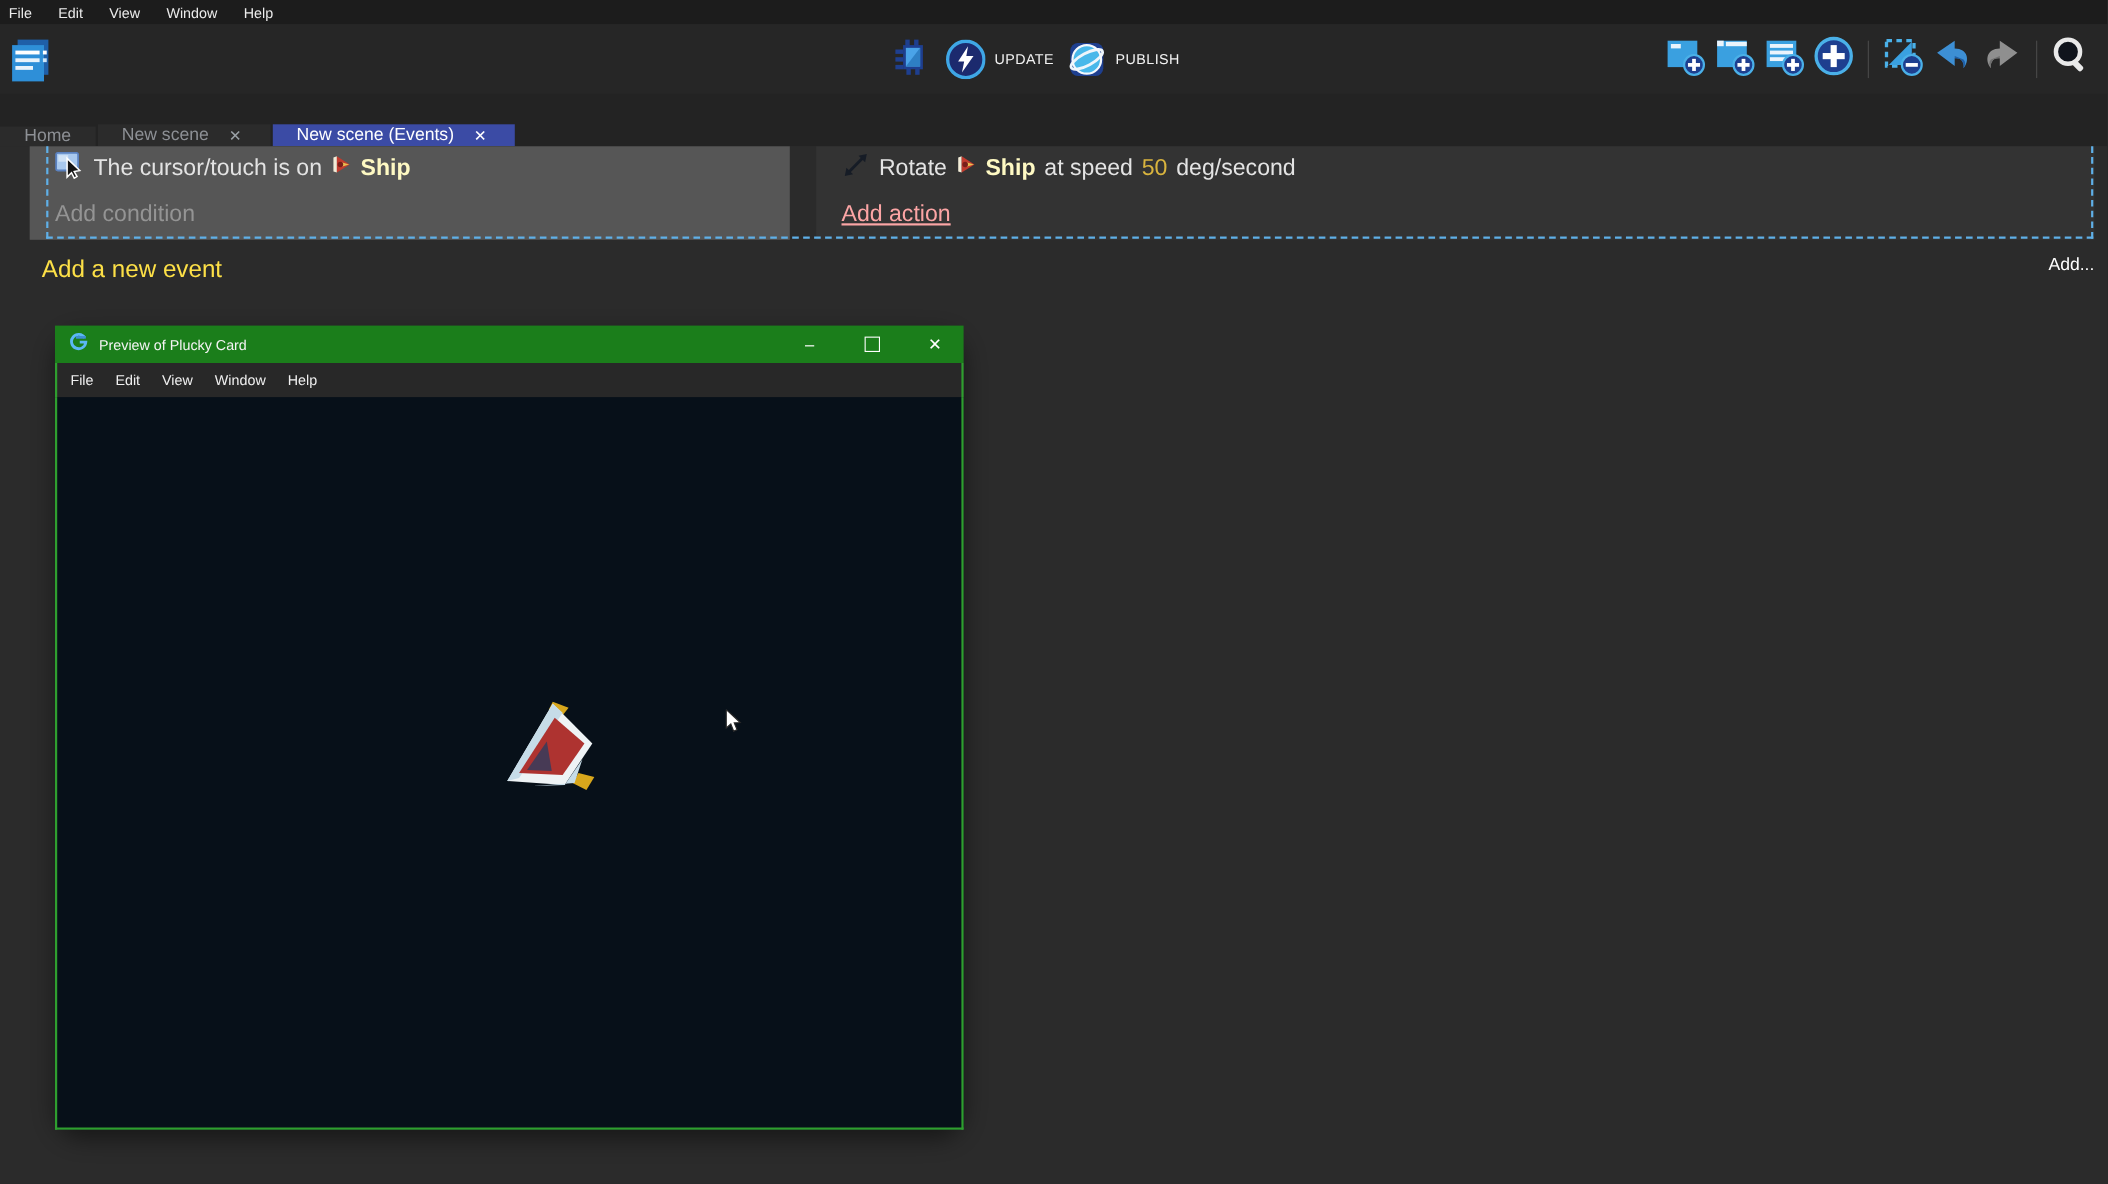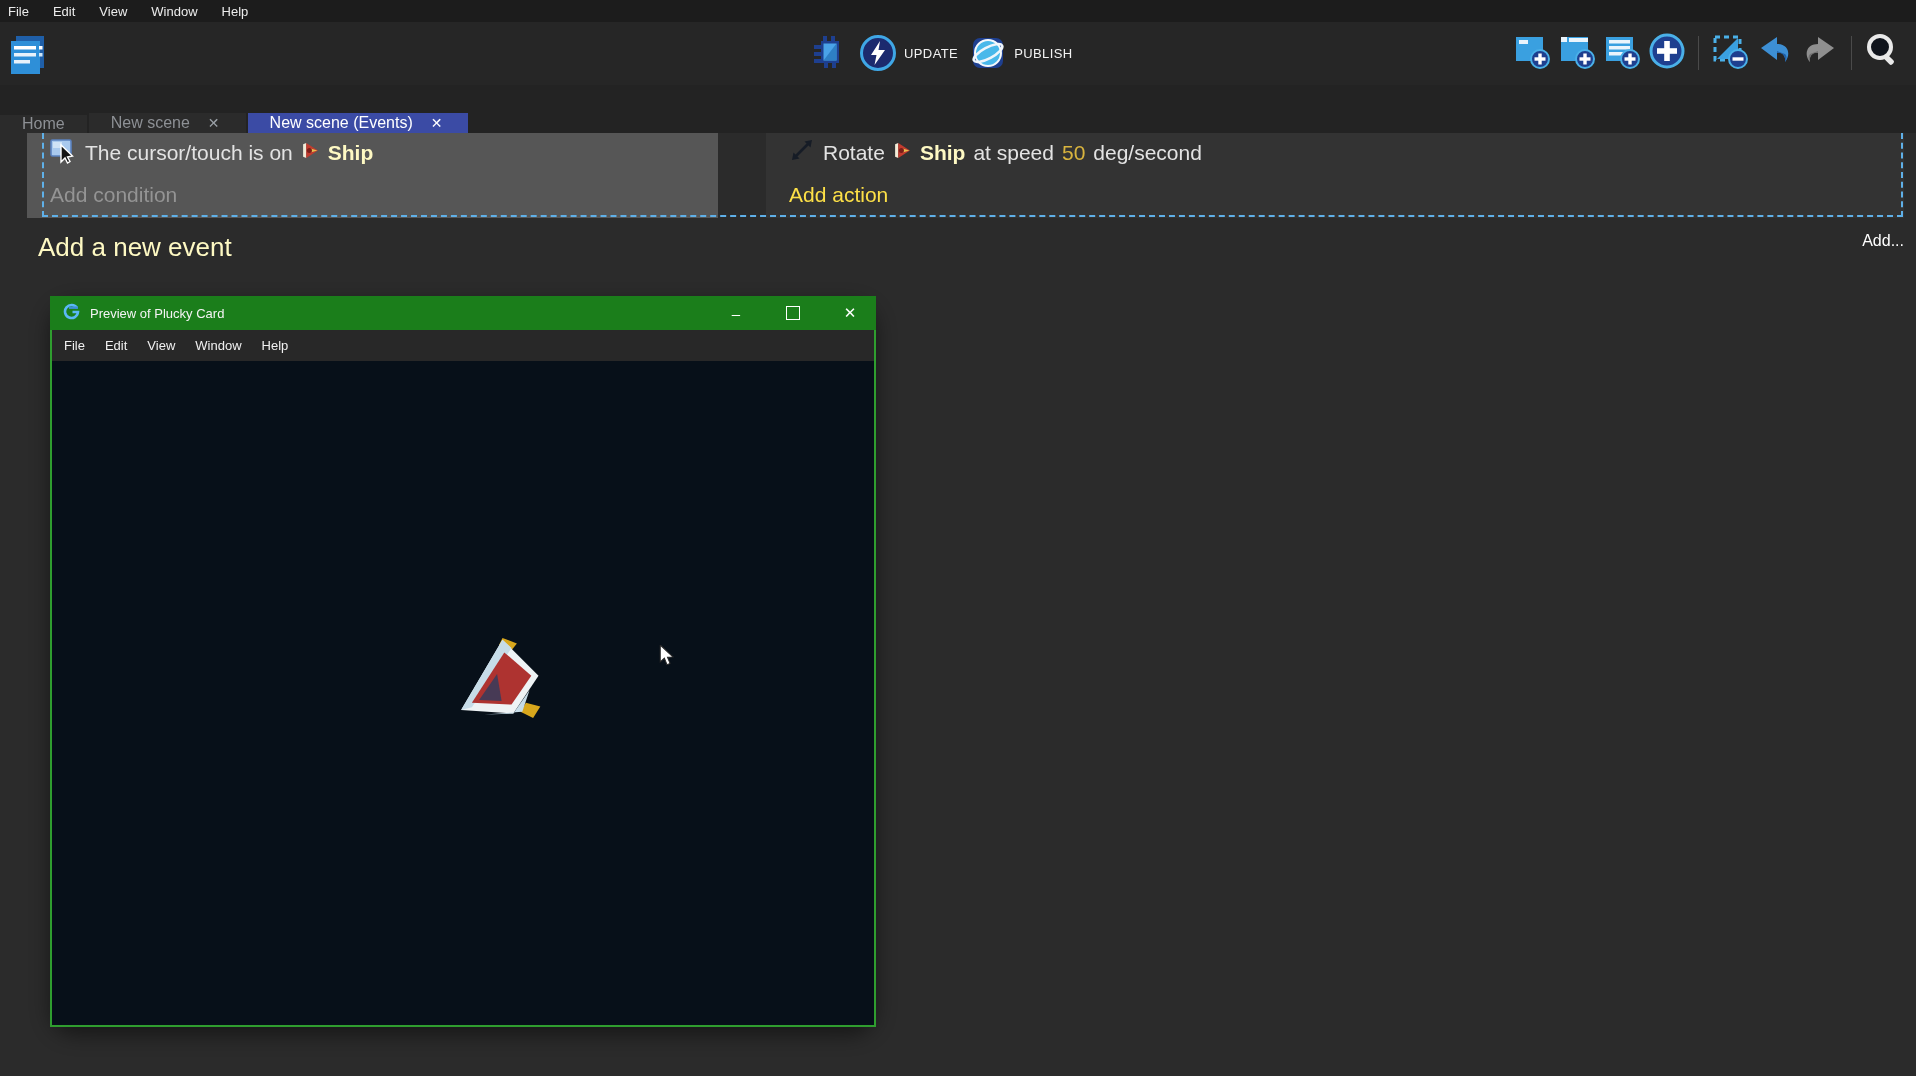--- a/index.html
+++ b/index.html
@@ -24,34 +24,34 @@
   .tabs{position:absolute;left:0;top:85px;width:100%;height:48px;background:#232323;
     display:flex;align-items:flex-end;}
   .tab{display:flex;align-items:center;gap:14px;padding:0 22px;background:#2b2b2b;
     margin-right:2px;font-size:16px;color:#8d9095;white-space:nowrap;}
   .tab.active{background:#3b4ba5;color:#fff;margin-top:14px;}
   .tab .x{font-size:14px;color:#9aa0a6;padding:2px 4px;}
   .tab.active .x{color:#fff;}
 
   
   .events{position:absolute;left:0;top:133px;width:100%;height:943px;background:#2b2b2b;}
-  .event-row{position:absolute;left:27px;top:0;width:1877px;height:85px;display:flex;gap:24px;}
+  .event-row{position:absolute;left:27px;top:0;width:1877px;height:85px;display:flex;}
   .cond-col{width:691px;background:#565656;box-sizing:border-box;}
   .act-col{flex:1;background:#333333;box-sizing:border-box;margin-left:24px;}
   .ev-line{display:flex;align-items:center;gap:8px;height:39px;padding-left:23px;
     font-size:21px;color:#e3e3e3;}
   .ev-add{display:flex;align-items:center;height:46px;padding-left:23px;font-size:21px;}
   .cond-col .ev-add{color:#949494;}
-  .act-col .ev-add{color:#fde047;}
+  .act-col .ev-add{color:#fca5a5;text-decoration:underline;}
   .obj-name{color:#fef9c3;font-weight:bold;}
   .num-val{color:#d9b43e;}
   .sel-outline{position:absolute;left:42px;top:0px;width:1861px;height:84px;
     border-left:2px dashed #5fb0e8;border-right:2px dashed #5fb0e8;border-bottom:2px dashed #5fb0e8;
     pointer-events:none;box-sizing:border-box;}
-  .add-new-event{position:absolute;left:38px;top:99px;font-size:26px;color:#fef9c3;}
+  .add-new-event{position:absolute;left:38px;top:99px;font-size:22px;color:#fde047;}
   .add-ellipsis{position:absolute;right:12px;top:99px;font-size:16px;color:#ffffff;}
 
   
   .preview-win{position:absolute;left:50px;top:296px;width:826px;height:731px;
     box-shadow:0 8px 20px rgba(0,0,0,.45);border-radius:26px;}
   .pv-title{position:absolute;left:0;top:0;width:100%;height:34px;background:#1b7e1b;
     display:flex;align-items:center;box-sizing:border-box;padding-left:13px;gap:10px;}
   .pv-title-text{font-size:13px;color:#f4f4f4;}
   .pv-ctl{position:absolute;top:0;height:34px;display:flex;align-items:center;justify-content:center;
     color:#fff;font-size:15px;}

